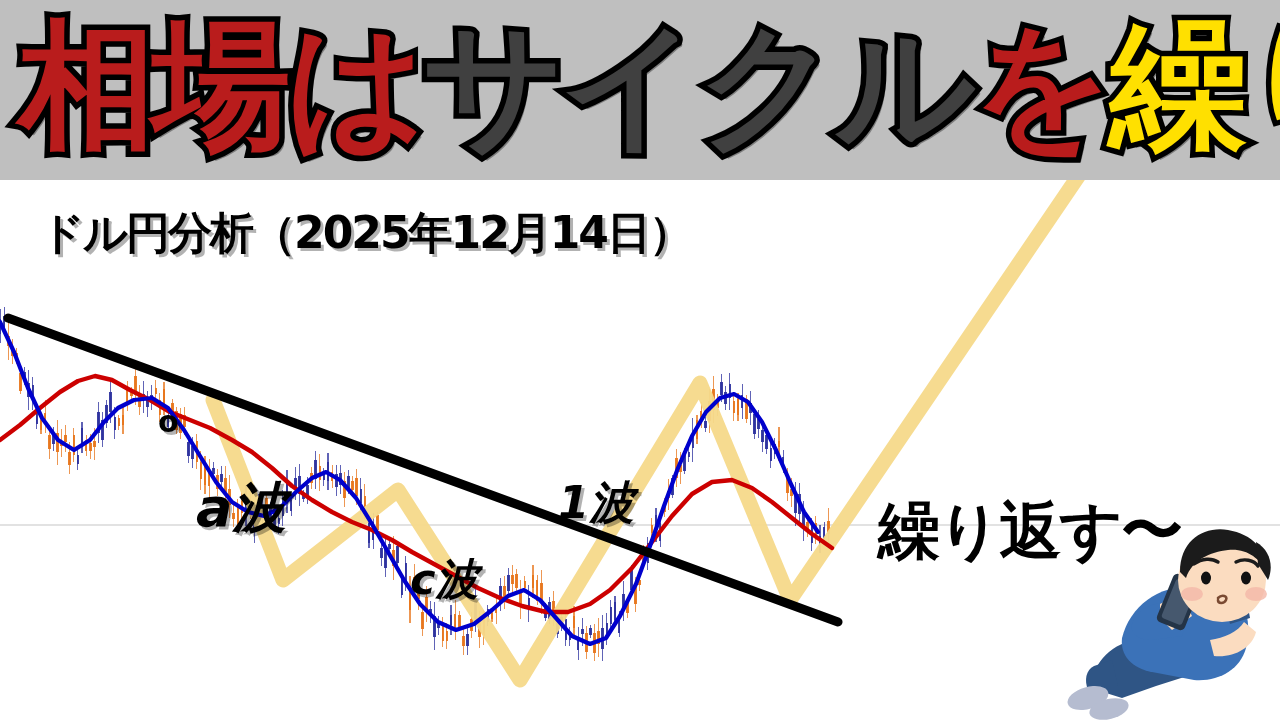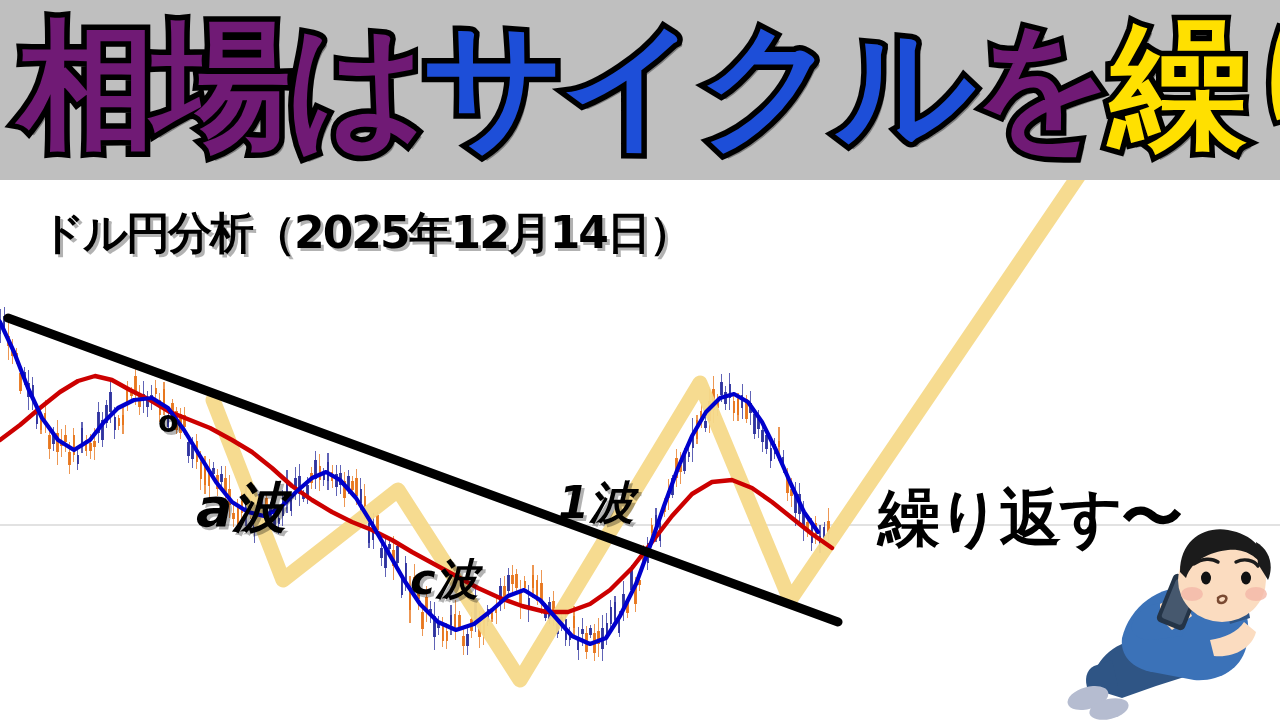--- a/index.html
+++ b/index.html
@@ -22,22 +22,22 @@
     font-weight:900;
     font-size:138px;
     line-height:162px;
     letter-spacing:-4px;
     white-space:nowrap;
     -webkit-text-stroke:11px #000;
     paint-order:stroke fill;
     text-shadow:5px 5px 0 rgba(0,0,0,.35);
   }
   #title-text span{ -webkit-text-stroke:11px #000; paint-order:stroke fill; }
-  .t-white{color:#701a75;margin-top:16px;}
-  .t-red{color:#1d4ed8;}
+  .t-white{color:#b91c1c;margin-top:16px;}
+  .t-red{color:#404040;}
   .t-yellow{color:#ffe000;}
 
   
   #subtitle{
     position:absolute;left:40px;top:204px;z-index:35;
     font-family:"DejaVu Sans","Liberation Sans",sans-serif;
     font-weight:700;
     font-size:44px;
     letter-spacing:-2px;
     color:#000;
@@ -55,21 +55,21 @@
   }
   #lbl-o{left:158px;top:404px;font-size:30px;font-style:normal;}
   #lbl-a{left:196px;top:472px;font-size:54px;}
   #lbl-b{left:316px;top:499px;font-size:43px;}
   #lbl-c{left:410px;top:551px;font-size:43px;}
   #lbl-1{left:558px;top:473px;font-size:45px;text-align:right;}
   #lbl-2{left:700px;top:464px;font-size:48px;}
 
   
   #repeat-text{
-    position:absolute;left:878px;top:476px;z-index:30;
+    position:absolute;left:878px;top:489px;z-index:30;
     font-family:"DejaVu Sans","Liberation Sans",sans-serif;
     font-weight:700;font-size:62px;letter-spacing:-2px;
     color:#000;white-space:nowrap;
   }
 
   
   #mascot{position:absolute;left:1060px;top:520px;width:220px;height:200px;z-index:32;}
 </style>
 </head>
 <body>

